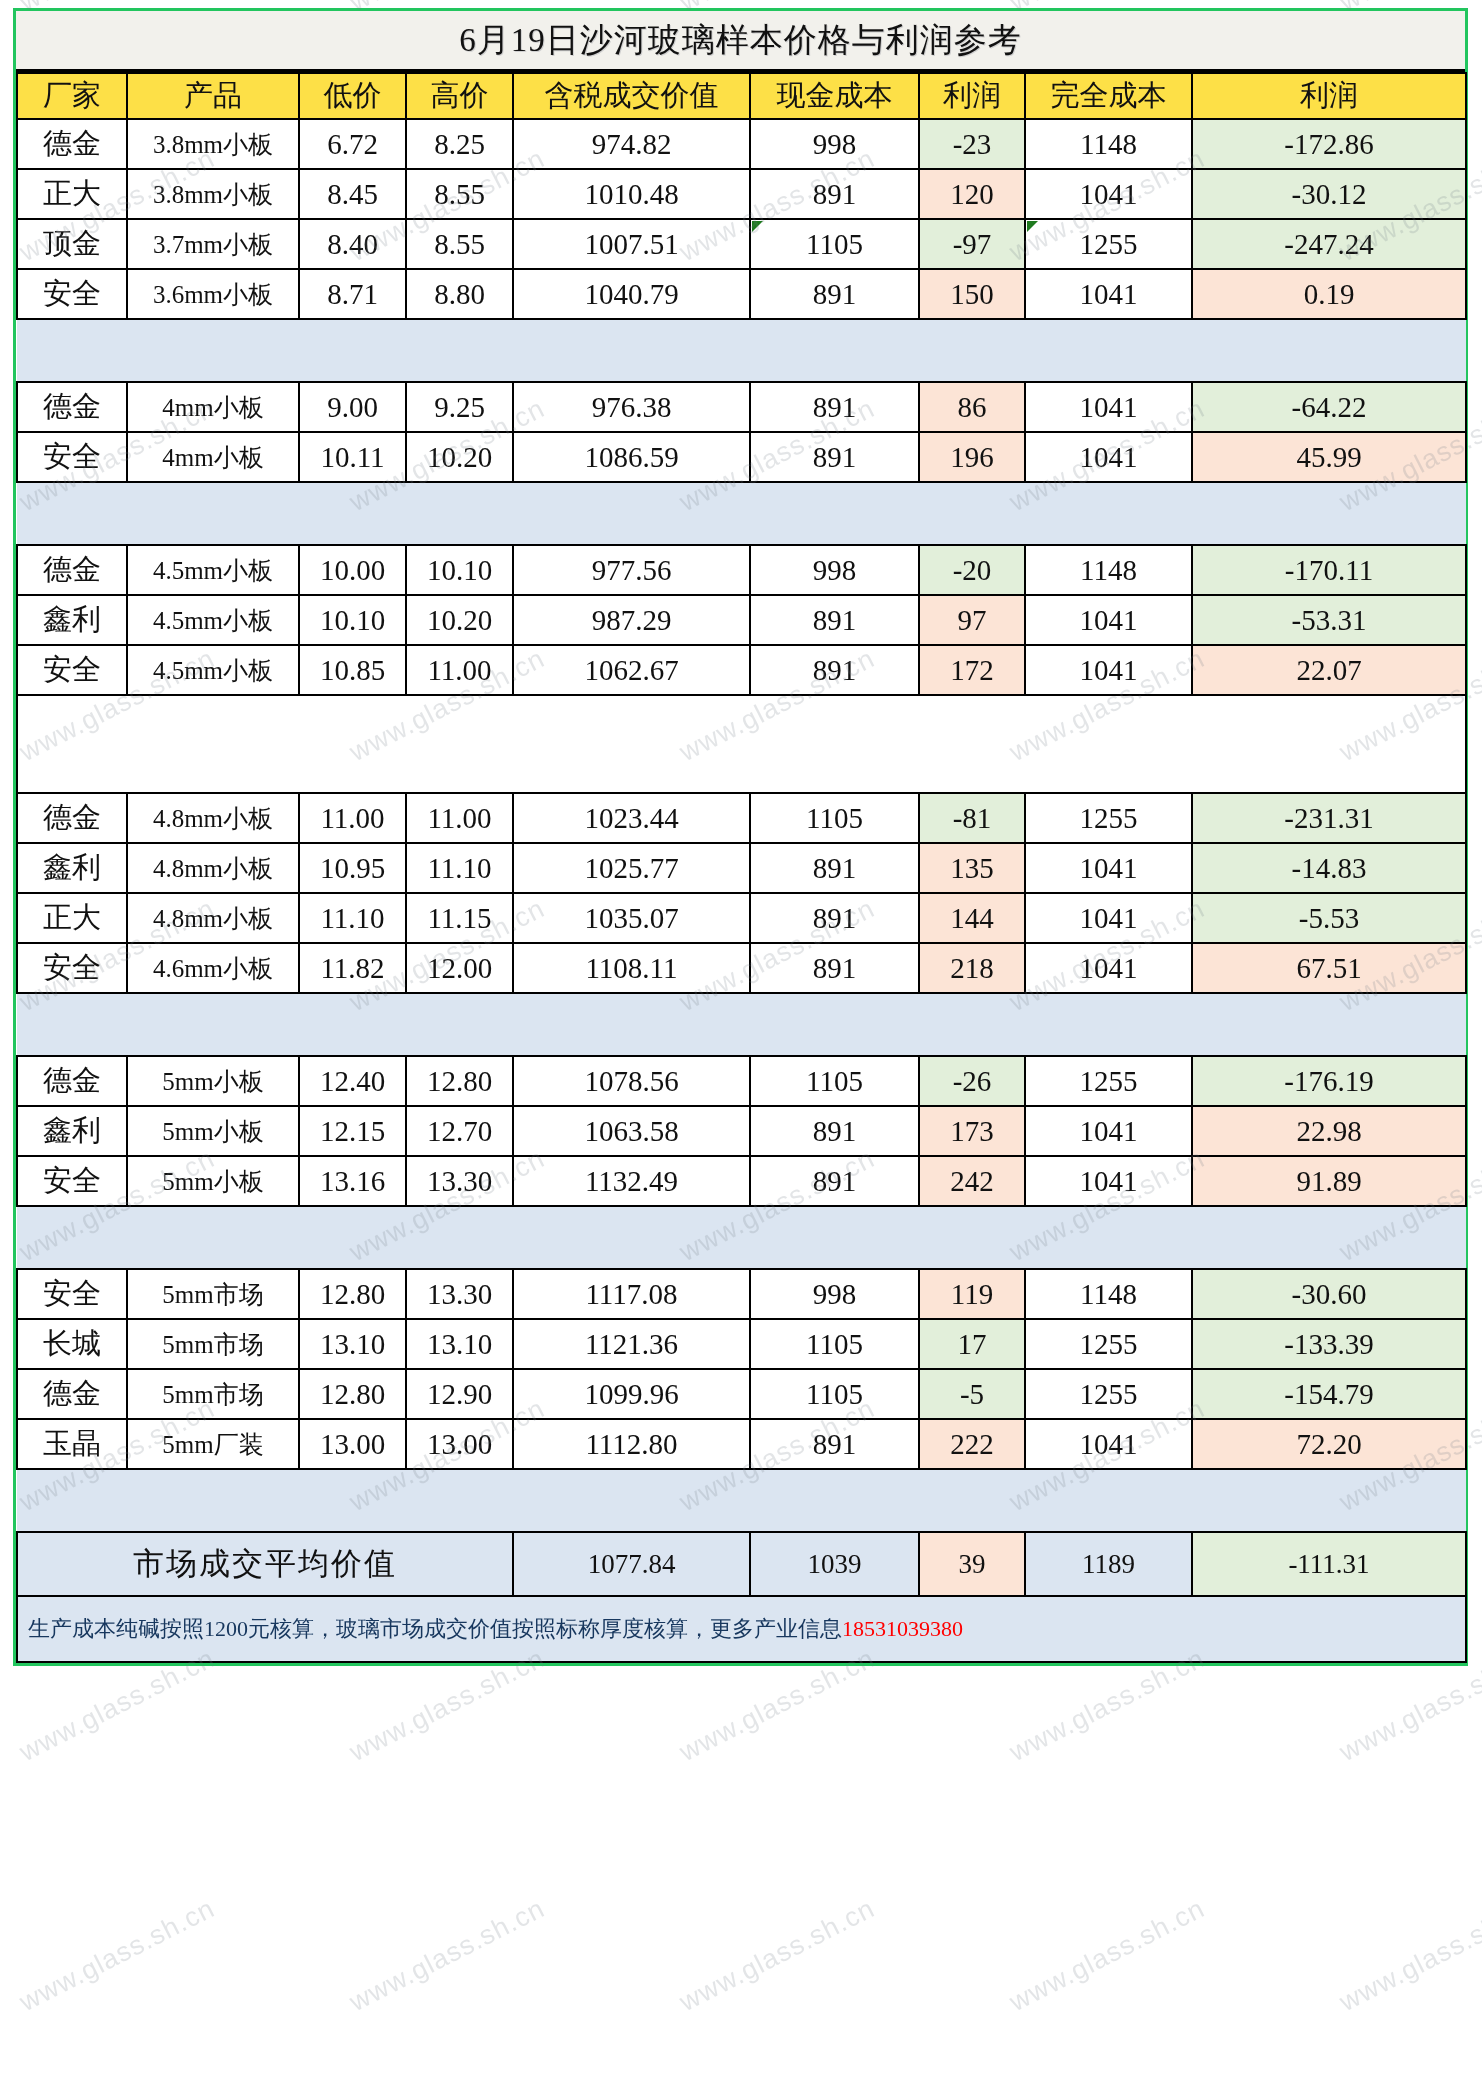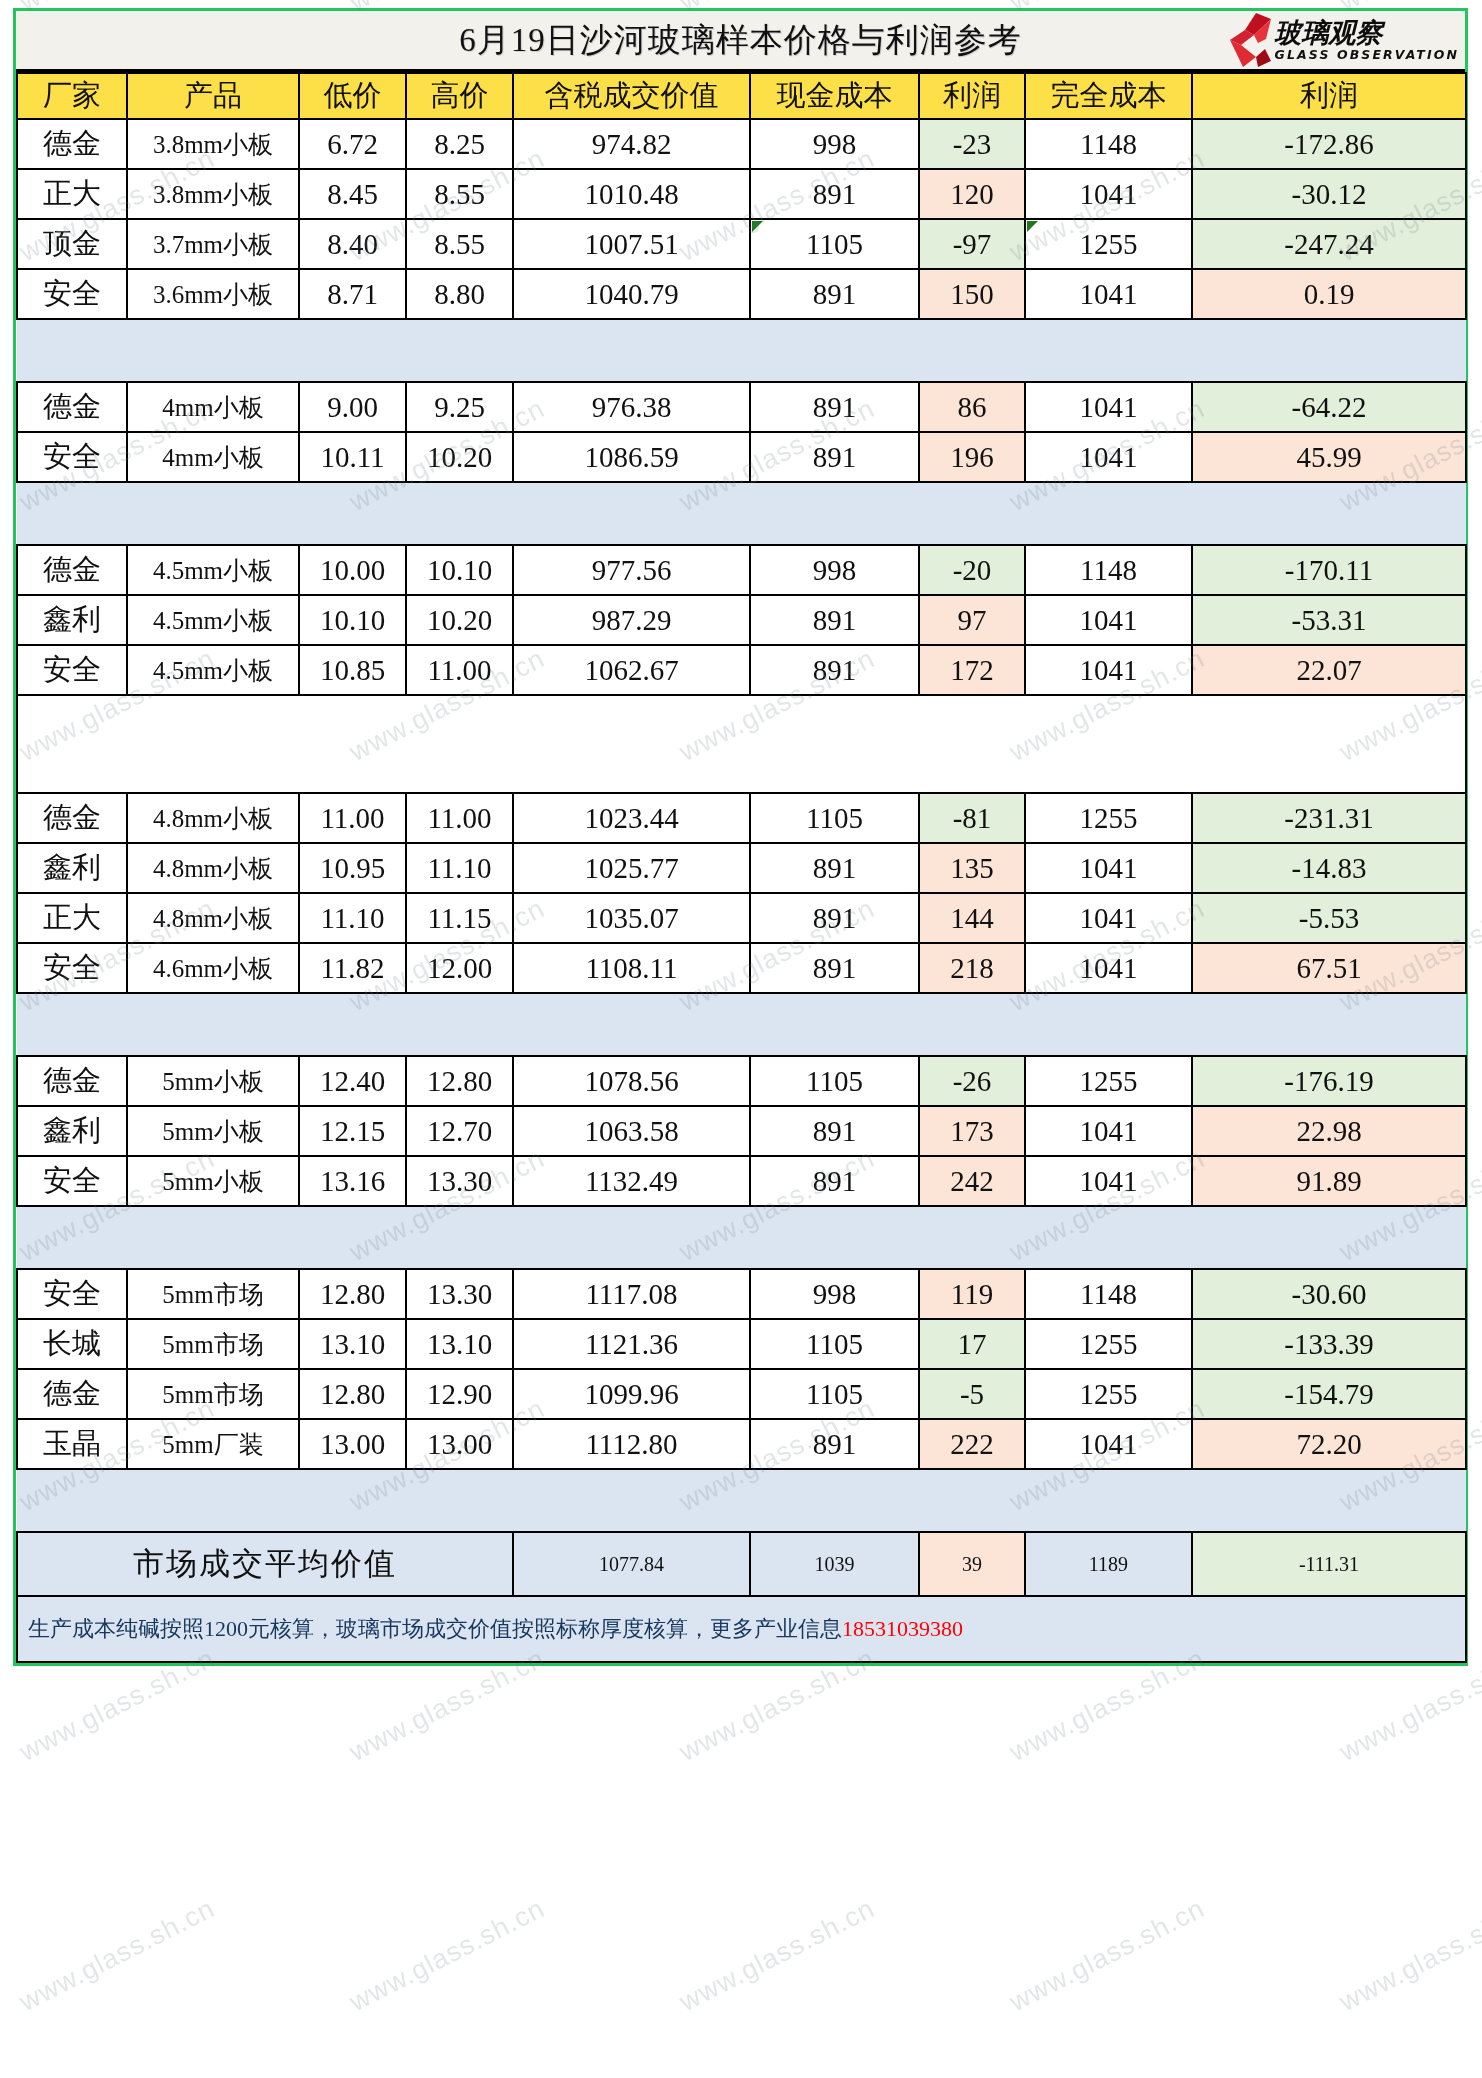--- a/index.html
+++ b/index.html
@@ -133,21 +133,21 @@
     border-left:none;border-right:none;
     border-top:2px solid #000;border-bottom:2px solid #000;
     height:61px;
   }
   tr.spacer-tall td{height:96px;}
 
   
   tr.summary td{
     background:#dbe5f1;
     height:62px;
-    font-size:20px;
+    font-size:27px;
   }
   tr.summary td.label{font-size:31px;letter-spacing:2px;}
   tr.summary td.pos{background:#fce4d6;}
   tr.summary td.neg{background:#e2efda;}
 
   
   tr.note td{
     background:#dbe5f1;
     height:64px;
     text-align:left;
@@ -207,33 +207,20 @@
     <div class="wm" style="left: 670px; top: 1940px;">www.glass.sh.cn</div>
     <div class="wm" style="left: 1000px; top: 1940px;">www.glass.sh.cn</div>
     <div class="wm" style="left: 1330px; top: 1940px;">www.glass.sh.cn</div>
   </div>
 
 <div id="sheet">
 
   <div id="titlebar">
     <div id="title-text">6月19日沙河玻璃样本价格与利润参考</div>
 
-    <div id="logo">
-      <svg id="logo-mark" viewBox="0 0 46 54">
-        <polygon points="31,0 46,6 29,22 20,17" fill="#c01020"></polygon>
-        <polygon points="20,17 29,22 16,32 5,27" fill="#d4212f"></polygon>
-        <polygon points="5,27 16,32 31,44 18,54" fill="#e02a34"></polygon>
-        <polygon points="31,44 40,36 46,48 33,54" fill="#9c0d18"></polygon>
-        <polygon points="29,22 46,6 41,26 33,30" fill="#e8323c"></polygon>
-      </svg>
-      <div id="logo-words">
-        <div id="logo-cn">玻璃观察</div>
-        <div id="logo-en">GLASS OBSERVATION</div>
-      </div>
-    </div>
   </div>
 
   <table>
     <colgroup>
       <col class="c0">
         <col class="c1">
         <col class="c2">
         <col class="c3">
         <col class="c4">
       <col class="c5">

